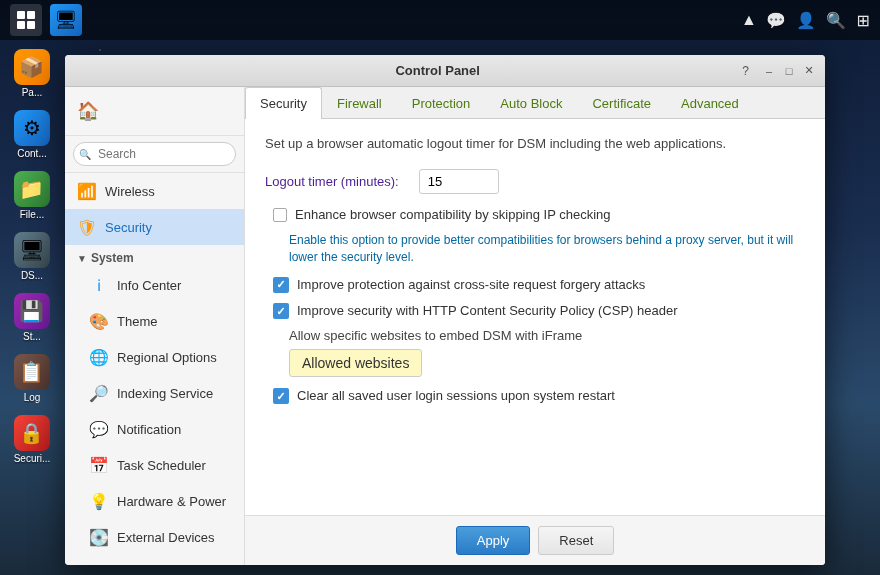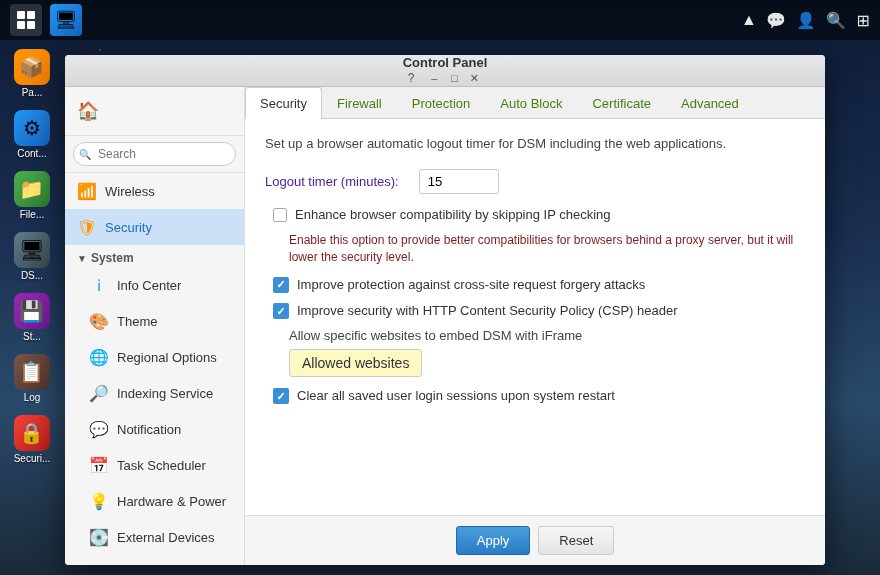--- a/index.html
+++ b/index.html
@@ -175,21 +175,20 @@
 
     .window-titlebar {
       height: 32px;
       background: linear-gradient(180deg, #e8e8e8 0%, #d8d8d8 100%);
       display: flex;
       align-items: center;
       justify-content: space-between;
       padding: 0 8px;
       border-bottom: 1px solid #c0c0c0;
       flex-shrink: 0;
-      flex-direction: column;
     }
 
     .window-title {
       font-size: 13px;
       color: #333;
       font-weight: 600;
       flex: 1;
       text-align: center;
     }
 
@@ -426,21 +425,21 @@
 
     .blue-check::after {
       content: '✓';
       color: white;
       font-size: 11px;
       font-weight: bold;
     }
 
     .hint-text {
       font-size: 12px;
-      color: #7f1d1d;
+      color: #0369a1;
       margin-left: 24px;
       margin-bottom: 10px;
       line-height: 1.4;
     }
 
     .sub-section {
       margin-left: 24px;
       margin-bottom: 10px;
     }
 

